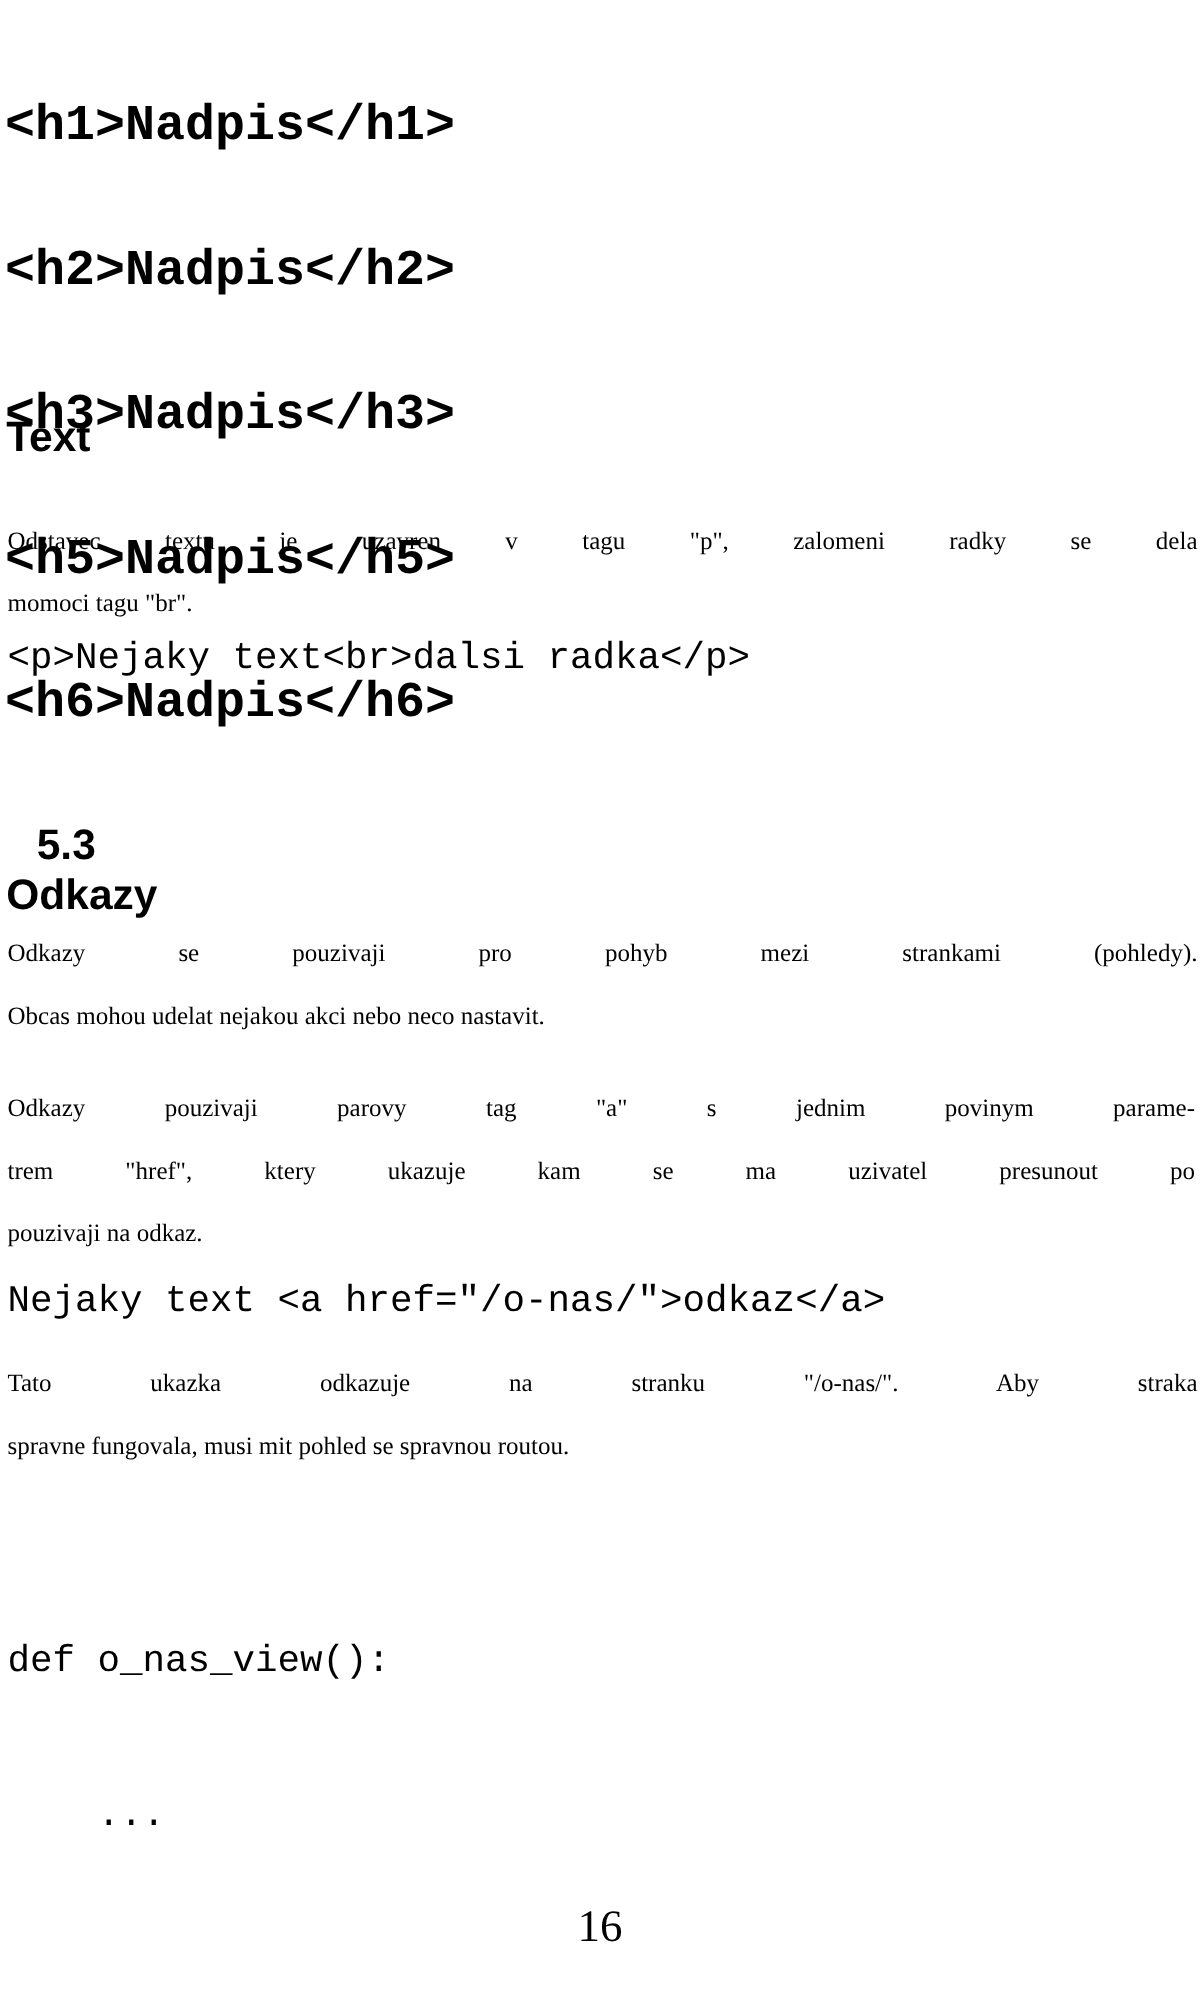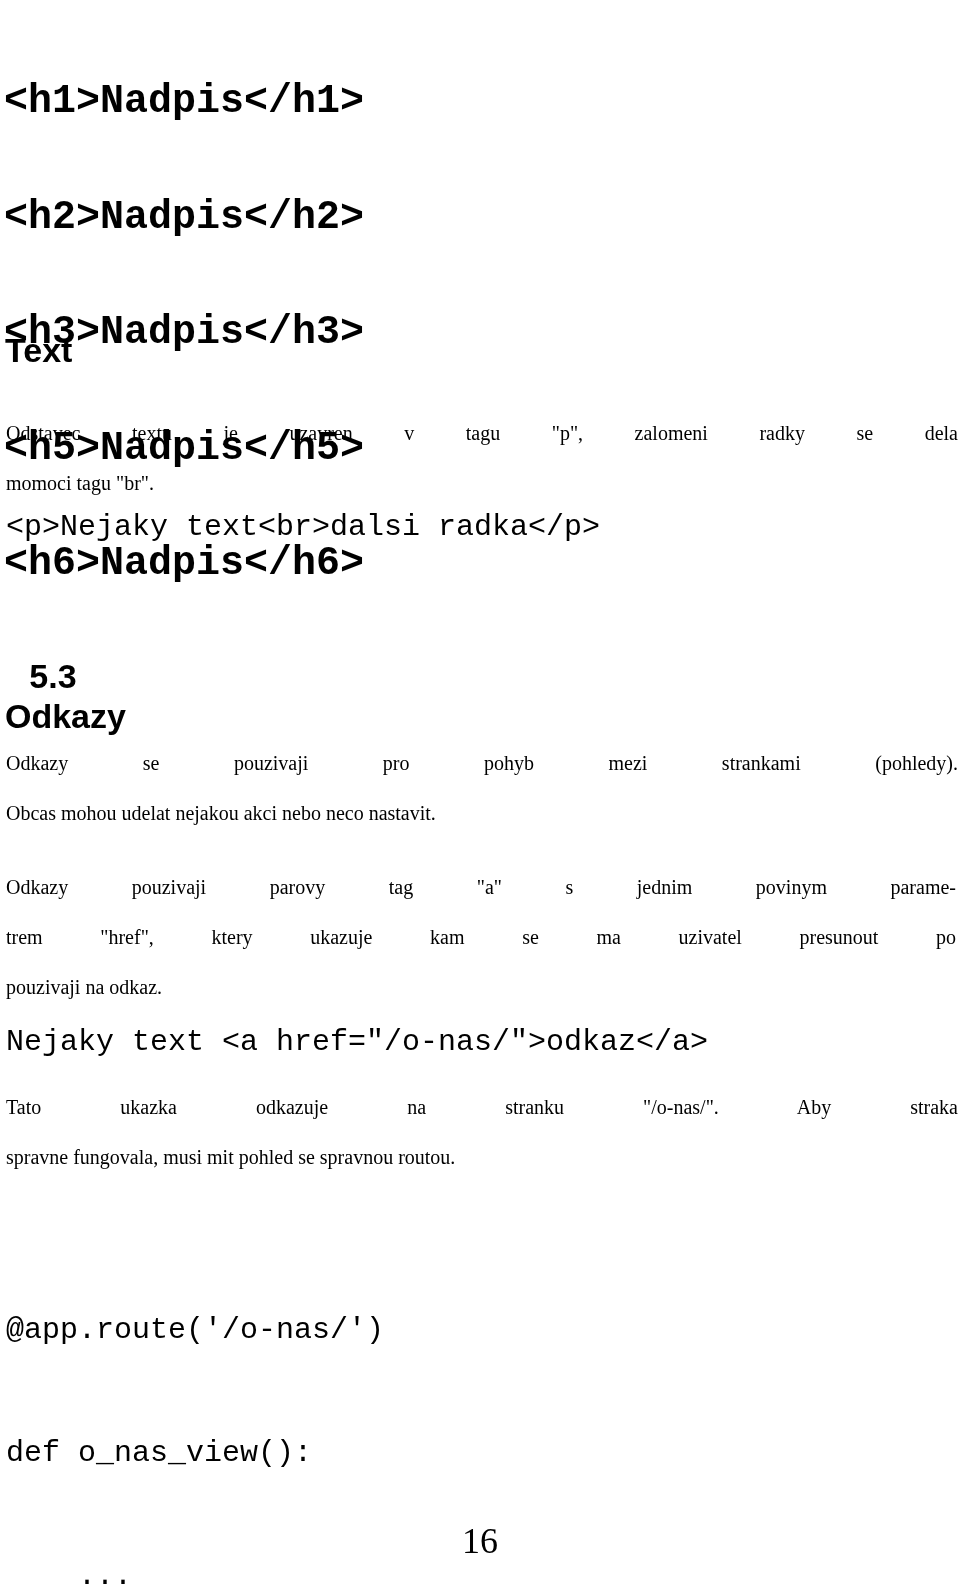--- a/index.html
+++ b/index.html
@@ -194,21 +194,20 @@
     </div>
 
     <div class="code-block code-plain code-a">Nejaky text &lt;a href="/o-nas/"&gt;odkaz&lt;/a&gt;</div>
 
     <div class="para para-4">
       <span class="jline">Tato ukazka odkazuje na stranku "/o-nas/".  Aby straka</span>
       <span class="lastline">spravne fungovala, musi mit pohled se spravnou routou.</span>
     </div>
 
     <div class="code-block code-plain code-route">
-      <div>@app.route('/o-nas/')</div>
       <div>def o_nas_view():</div>
       <div>    ...</div>
     </div>
 
   </div>
 
   <div class="page-number">16</div>
 </div>
 
 </body></html>

